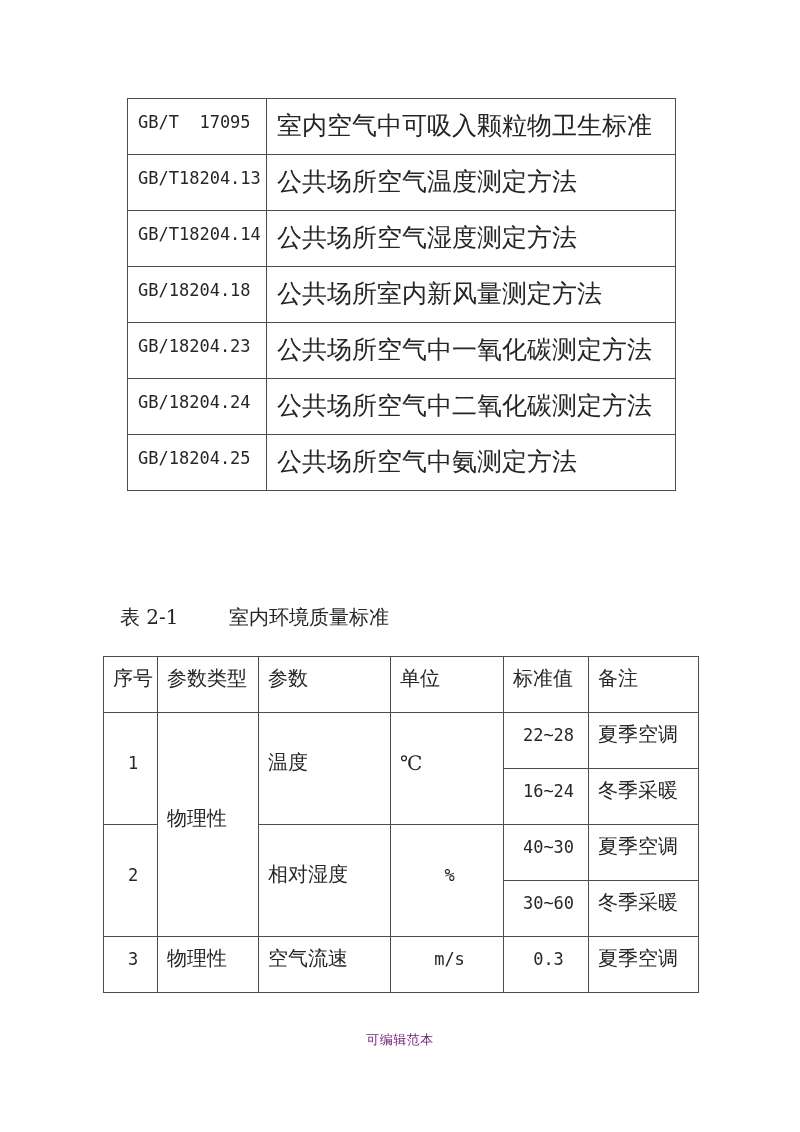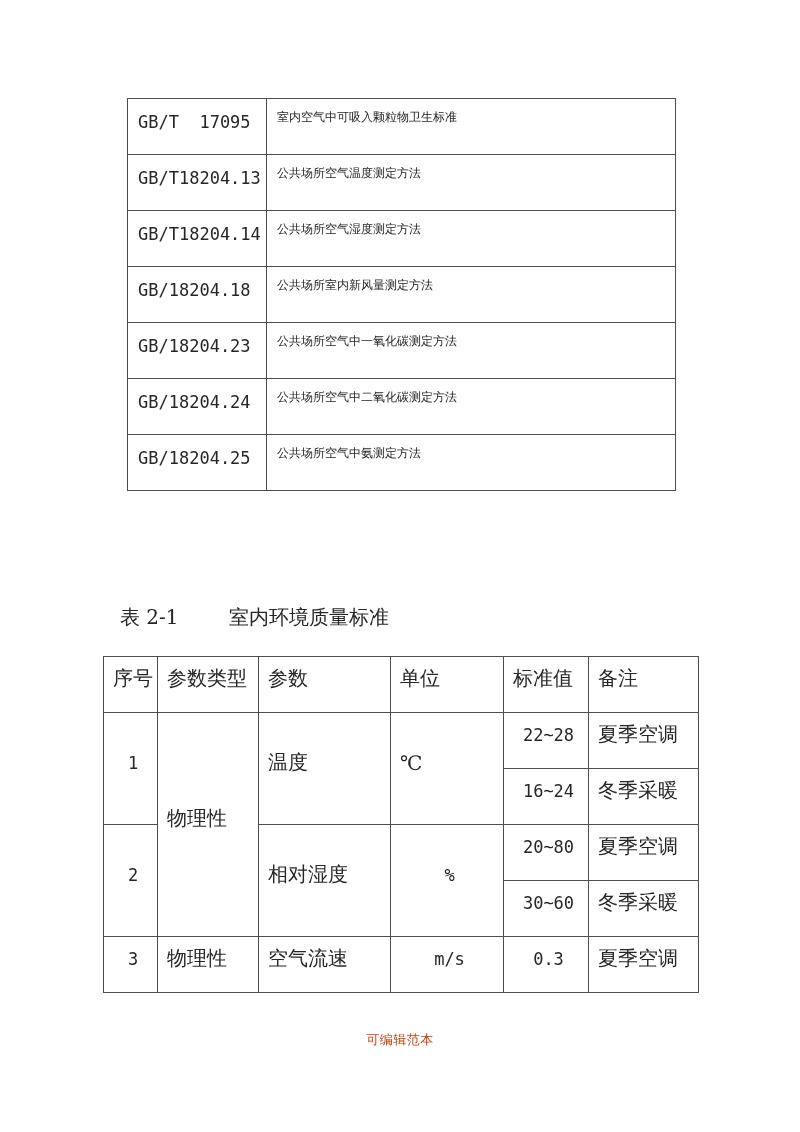--- a/index.html
+++ b/index.html
@@ -28,21 +28,21 @@
   
   #standards-table {
     position: absolute;
     left: 127px;
     top: 98px;
     width: 548px;
   }
   #standards-table tr { height: 56px; }
   #standards-table td {
     vertical-align: top;
-    font-size: 12px;
+    font-size: 25px;
     padding: 10px 4px 0 10px;
   }
   #standards-table td.code {
     font-family: "DejaVu Sans Mono", "Liberation Mono", monospace;
     font-size: 17px;
     padding-top: 13px;
     white-space: pre;
   }
 
   
@@ -76,21 +76,21 @@
   }
 
   
   .footer {
     position: absolute;
     left: 0;
     top: 1031px;
     width: 800px;
     text-align: center;
     font-size: 13px;
-    color: #c2410c;
+    color: #701a75;
     letter-spacing: 0.5px;
   }
 </style>
 </head>
 <body>
 
 <div class="page">
 
   <table id="standards-table">
     <colgroup>
@@ -161,21 +161,21 @@
         <td>夏季空调</td>
       </tr>
       <tr>
         <td class="num">16~24</td>
         <td>冬季采暖</td>
       </tr>
       <tr>
         <td class="num" rowspan="2">2</td>
         <td rowspan="2">相对湿度</td>
         <td class="num" rowspan="2">%</td>
-        <td class="num">20~80</td>
+        <td class="num">40~30</td>
         <td>夏季空调</td>
       </tr>
       <tr>
         <td class="num">30~60</td>
         <td>冬季采暖</td>
       </tr>
       <tr>
         <td class="num">3</td>
         <td>物理性</td>
         <td>空气流速</td>

